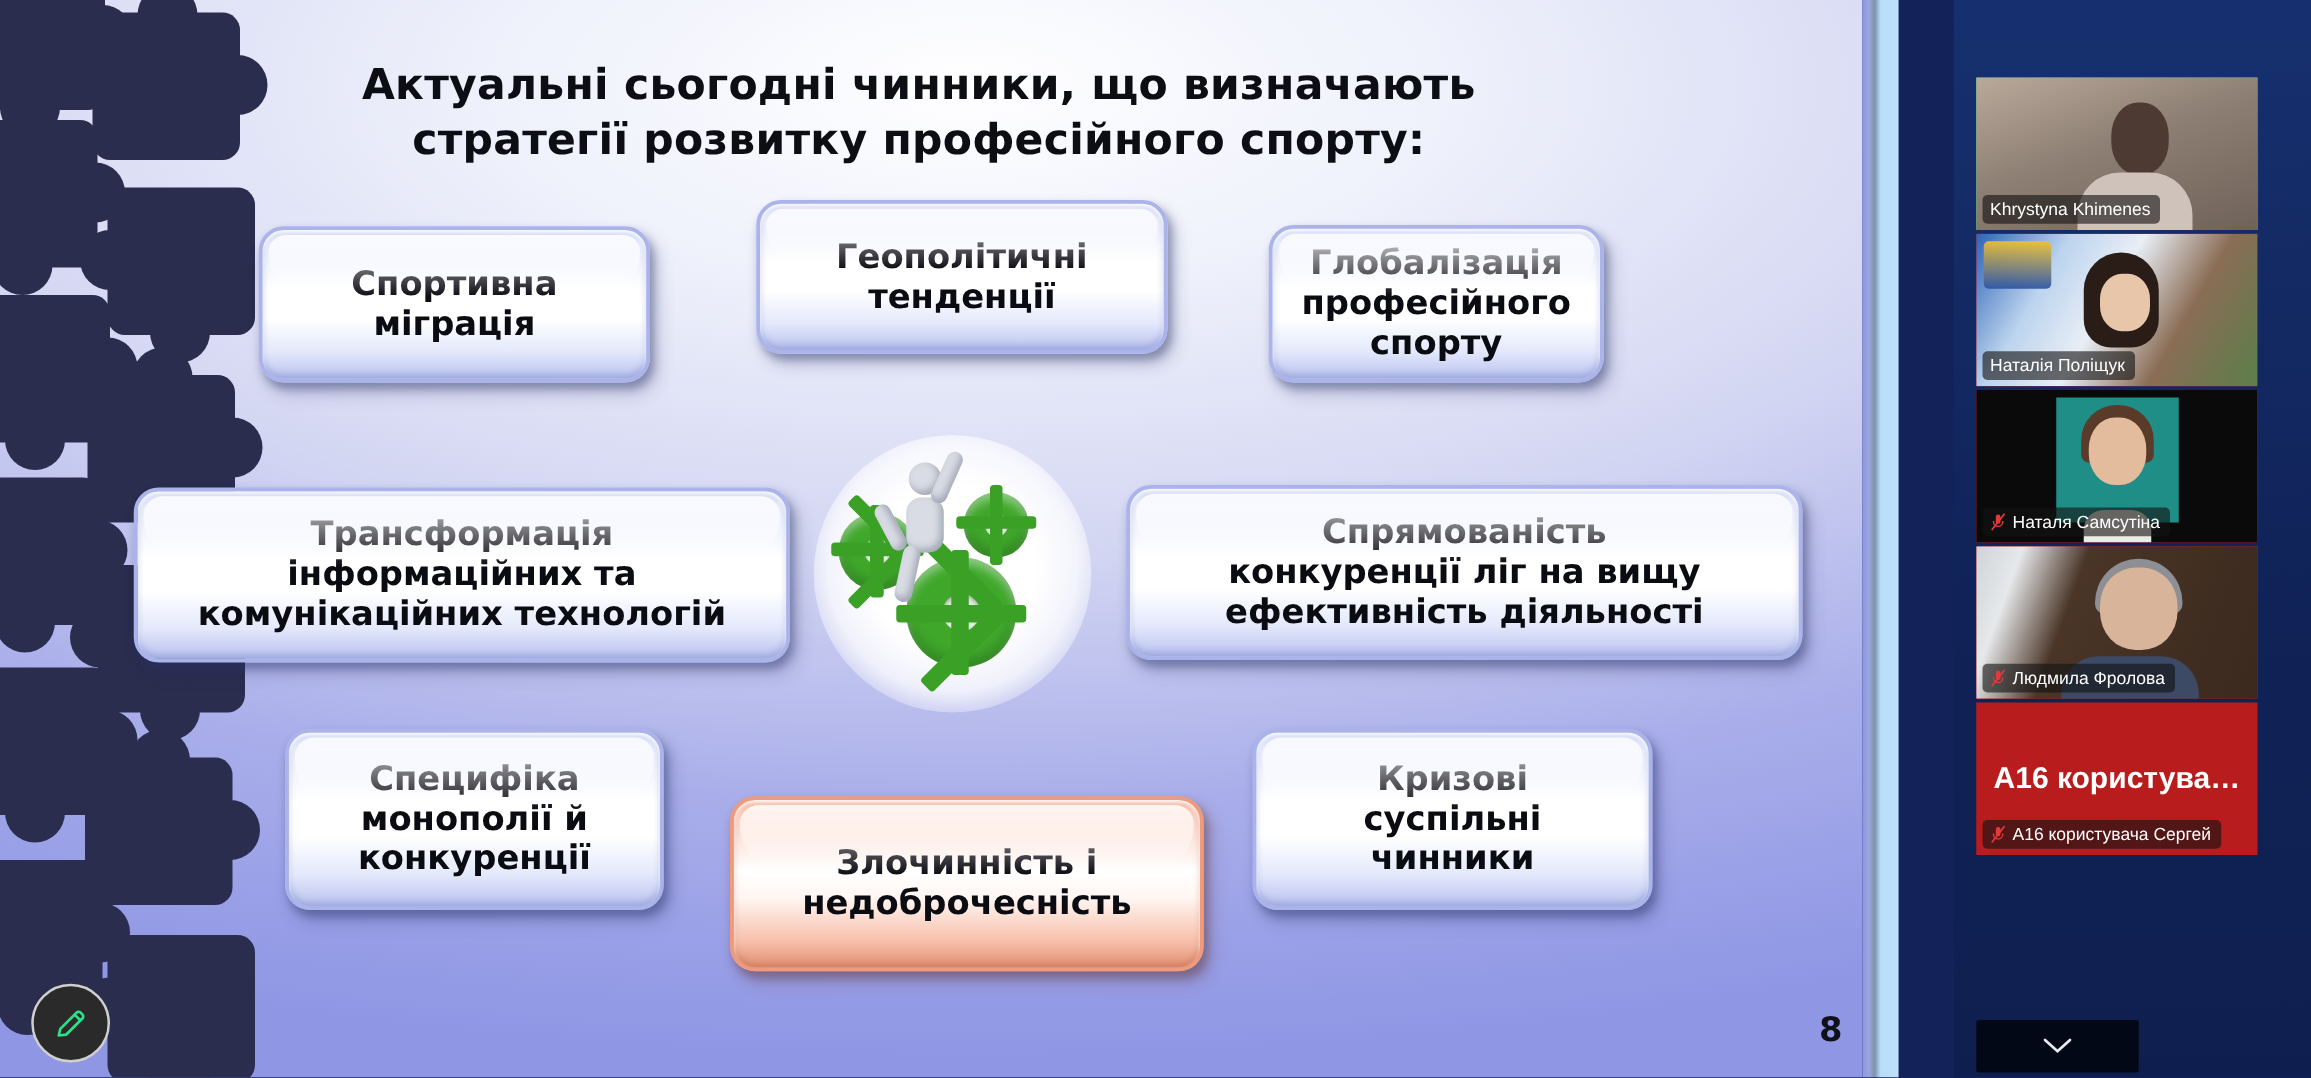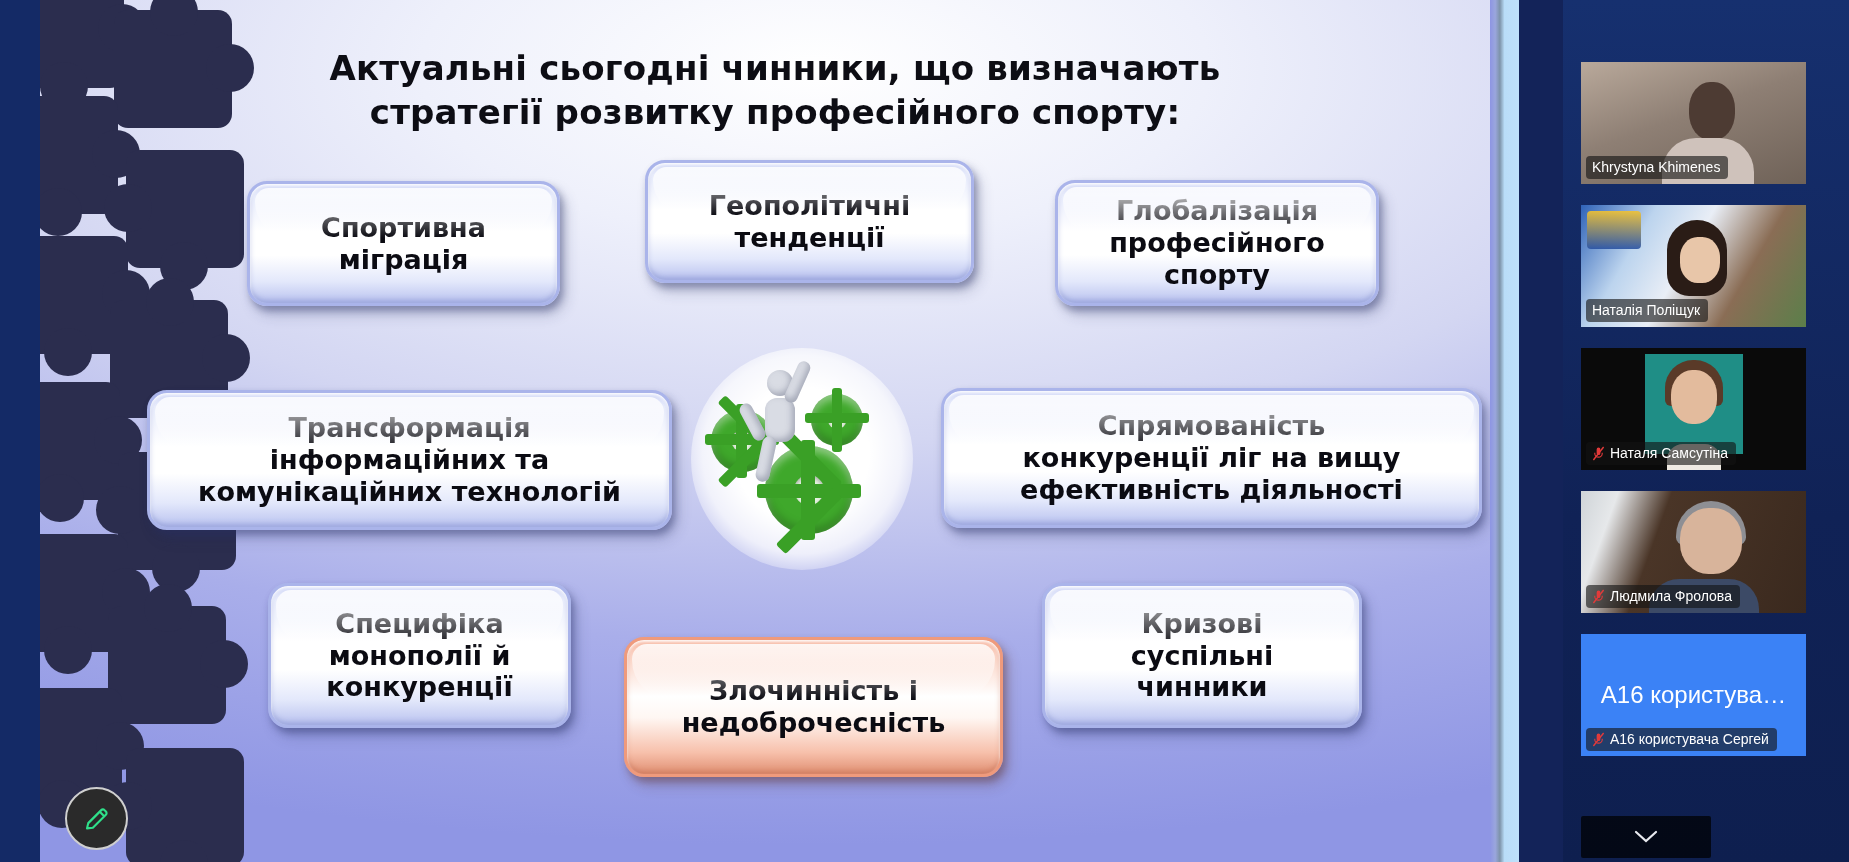--- a/index.html
+++ b/index.html
@@ -16,21 +16,20 @@
     position: absolute; left: 0; top: 0;
     width: 1519px; height: 862px;
     background: #142a66;
   }
   .slide {
     position: absolute; left: 0; top: 0;
     width: 1490px; height: 862px;
     background:
       radial-gradient(ellipse 120% 90% at 52% 8%, #ffffff 0%, #eef0fb 22%, #d3d6f2 48%, #a9aeea 74%, #8f96e4 100%);
     overflow: hidden;
-    margin-left: 40px;
   }
   .slide-edge {
     position: absolute; left: 1490px; top: 0;
     width: 29px; height: 862px;
     background: linear-gradient(90deg,#8d95e3 0%, #9aa6dd 18%, #7d93a9 34%, #b9ddf8 50%, #bfe0fa 100%);
   }
   .pz {
     position: absolute;
     width: 118px; height: 118px;
     background: #2b2d4e;
@@ -95,21 +94,21 @@
     border-color: #ef9a7c;
     box-shadow:
       inset 0 2px 3px rgba(255,255,255,.95),
       inset 0 -3px 5px rgba(190,100,70,.40),
       3px 5px 7px rgba(90,40,30,.34),
       6px 9px 14px rgba(90,40,30,.20);
   }
 
   #box-migration     { left: 207px; top: 181px;  width: 313px; height: 125px; font-size: 27px; }
   #box-geopolitics   { left: 605px; top: 160px;  width: 329px; height: 123px; font-size: 27px; }
-  #box-globalization { left: 1015px;top: 180px;  width: 324px; height: 126px; font-size: 27px; }
+  #box-globalization { left: 1015px;top: 180px;  width: 268px; height: 126px; font-size: 27px; }
   #box-transform     { left: 107px; top: 390px;  width: 525px; height: 140px; font-size: 27px; }
   #box-leagues       { left: 901px; top: 388px;  width: 541px; height: 140px; font-size: 27px; }
   #box-monopoly      { left: 228px; top: 583px;  width: 303px; height: 145px; font-size: 27px; }
   #box-crime         { left: 584px; top: 637px;  width: 379px; height: 140px; font-size: 27px; }
   #box-crisis        { left: 1002px;top: 583px;  width: 320px; height: 145px; font-size: 27px; }
 
   
   .gear-art {
     position: absolute; left: 651px; top: 348px; width: 222px; height: 222px;
     border-radius: 50%;
@@ -156,39 +155,39 @@
     width: 330px; height: 862px;
     background: #132359;
   }
   .rail-inner {
     position: absolute; left: 44px; top: 0; width: 286px; height: 862px;
     background: linear-gradient(180deg,#16306f 0%, #102256 60%, #0e1f4f 100%);
   }
   .tiles { position: absolute; left: 62px; top: 62px; width: 225px; }
   .tile {
     position: relative; width: 225px; height: 122px;
-    margin-bottom: 21px; overflow: hidden; background: #3b82f6;
+    margin-bottom: 3px; overflow: hidden; background: #b91c1c;
   }
   .tile.active { outline: 3px solid #2fe08a; outline-offset: -3px; }
   .tile-name {
     position: absolute; left: 5px; bottom: 5px;
     max-width: 214px;
     display: flex; align-items: center; gap: 5px;
     background: rgba(20,20,20,.62);
     color: #ffffff;
     font-size: 14px;
     padding: 3px 8px 4px 6px;
     border-radius: 4px;
     white-space: nowrap; overflow: hidden; text-overflow: ellipsis;
   }
   .mic-muted { flex: 0 0 auto; width: 13px; height: 15px; }
   .tile-placeholder {
     position: absolute; left: 0; top: 0; right: 0; bottom: 0;
     display: flex; align-items: center; justify-content: center;
-    color: #fff; font-size: 24px; font-weight: 400;
+    color: #fff; font-size: 24px; font-weight: 700;
   }
   
   .cam { position: absolute; inset: 0; }
   .cam-a { background: linear-gradient(160deg,#b9a99b 0%,#8e7f74 45%,#6f6258 100%); }
   .cam-a .head { position:absolute; left:48%; top:16%; width:46px; height:58px; border-radius:46%; background:#4d3b33; }
   .cam-a .body { position:absolute; left:36%; top:62%; width:92px; height:60px; border-radius:34px 34px 0 0; background:#cfc2bb; }
 
   .cam-b { background: linear-gradient(120deg,#2f63b8 0%,#bcd4ee 26%,#e9eef6 46%,#8a6d55 70%,#5b7f4a 100%); }
   .cam-b .hair { position:absolute; left:38%; top:12%; width:60px; height:76px; border-radius:30px 30px 22px 22px; background:#2a1c16; }
   .cam-b .face { position:absolute; left:44%; top:26%; width:40px; height:46px; border-radius:44%; background:#e8c6a9; }

